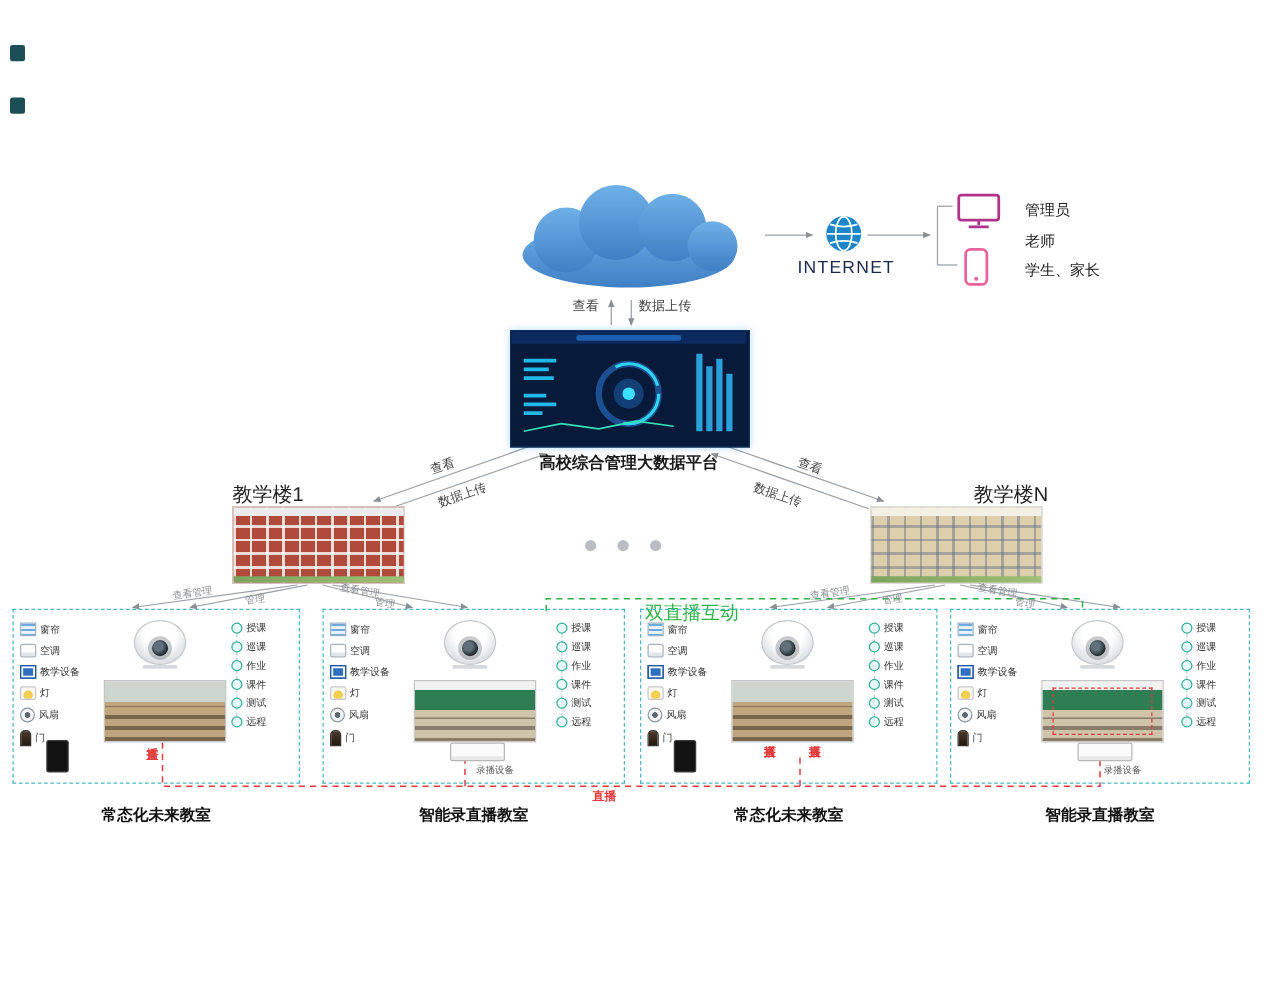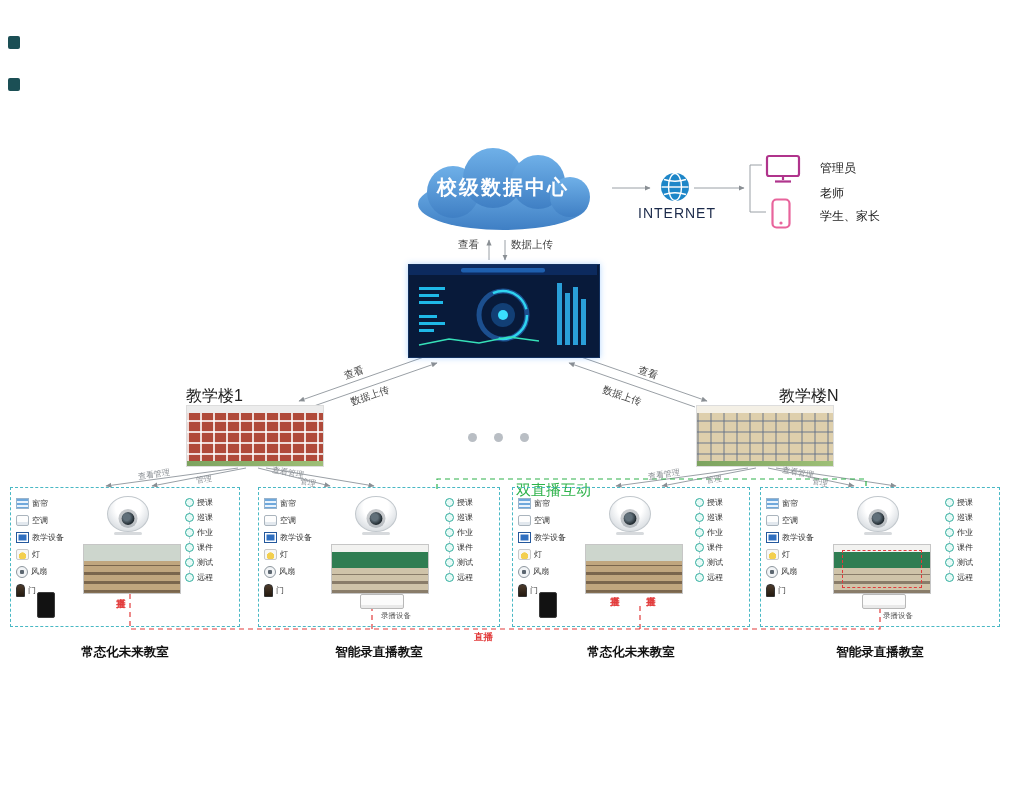--- a/index.html
+++ b/index.html
@@ -159,21 +159,20 @@
       </defs>
       <g fill="url(#cg)">
         <ellipse cx="105" cy="62" rx="85" ry="26"></ellipse>
         <circle cx="55" cy="50" r="26"></circle>
         <circle cx="95" cy="36" r="30"></circle>
         <circle cx="140" cy="40" r="27"></circle>
         <circle cx="172" cy="55" r="20"></circle>
       </g>
     </svg>
   </div>
-  <div class="cloud-text">校级数据中心</div>
 
   <div class="globe">
     <svg width="34" height="34" viewBox="0 0 34 34">
       <circle cx="17" cy="17" r="14" fill="#1d86c8"></circle>
       <g stroke="#fff" stroke-width="1.4" fill="none">
         <ellipse cx="17" cy="17" rx="6.5" ry="13.5"></ellipse>
         <line x1="3.5" y1="17" x2="30.5" y2="17"></line>
         <path d="M6,9.5 Q17,13 28,9.5"></path>
         <path d="M6,24.5 Q17,21 28,24.5"></path>
       </g>
@@ -219,20 +218,21 @@
       </g>
       <g fill="#2a9fd8">
         <rect x="148" y="18" width="5" height="62"></rect>
           <rect x="156" y="28" width="5" height="52"></rect>
         <rect x="164" y="22" width="5" height="58"></rect>
           <rect x="172" y="34" width="5" height="46"></rect>
       </g>
       <polyline points="10,80 40,74 70,78 100,72 130,76" fill="none" stroke="#36e0b8" stroke-width="1.4"></polyline>
     </svg>
   </div>
+  <div class="plat-cap">高校综合管理大数据平台</div>
 
   <div class="link-lbl rot-n19" style="left:344px;top:366px;font-size:10px;">查看</div>
   <div class="link-lbl rot-n19" style="left:350px;top:389px;font-size:10px;">数据上传</div>
   <div class="link-lbl rot-p19" style="left:638px;top:366px;font-size:10px;">查看</div>
   <div class="link-lbl rot-p19" style="left:602px;top:389px;font-size:10px;">数据上传</div>
 
   <div class="bldg-lbl" style="left:186px;top:386px;">教学楼1</div>
   <div class="bldg bldg-red" style="left:186px;top:405px;"></div>
   <div class="bldg-lbl" style="left:779px;top:386px;">教学楼N</div>
   <div class="bldg bldg-tan" style="left:696px;top:405px;"></div>

